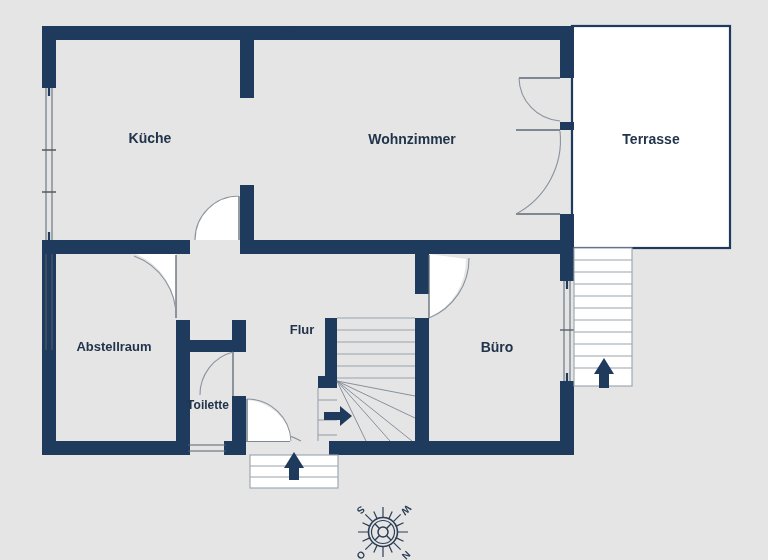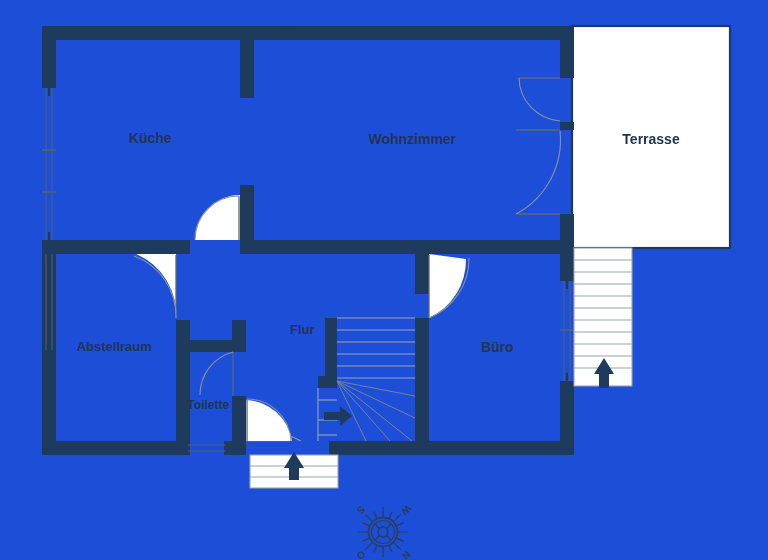--- a/index.html
+++ b/index.html
@@ -2,21 +2,21 @@
 <html><head>
 <meta charset="utf-8">
 <title>Grundriss</title>
 <style>
   html,body{margin:0;padding:0;background:#ffffff;}
   body{
     width:768px;height:560px;
     font-family:"Liberation Sans", sans-serif;
     overflow:hidden;
   }
-  #floorplan-root{position:relative;width:768px;height:560px;background:#1d4ed8;}
+  #floorplan-root{position:relative;width:768px;height:560px;background:#e5e5e5;}
   svg#plan{display:block;width:768px;height:560px;}
   .room-label{
     font-family:"Liberation Sans", sans-serif;
     font-weight:700;
     fill:#22344b;
     text-anchor:middle;
     dominant-baseline:middle;
   }
   .compass-letter{
     font-family:"Liberation Sans", sans-serif;

